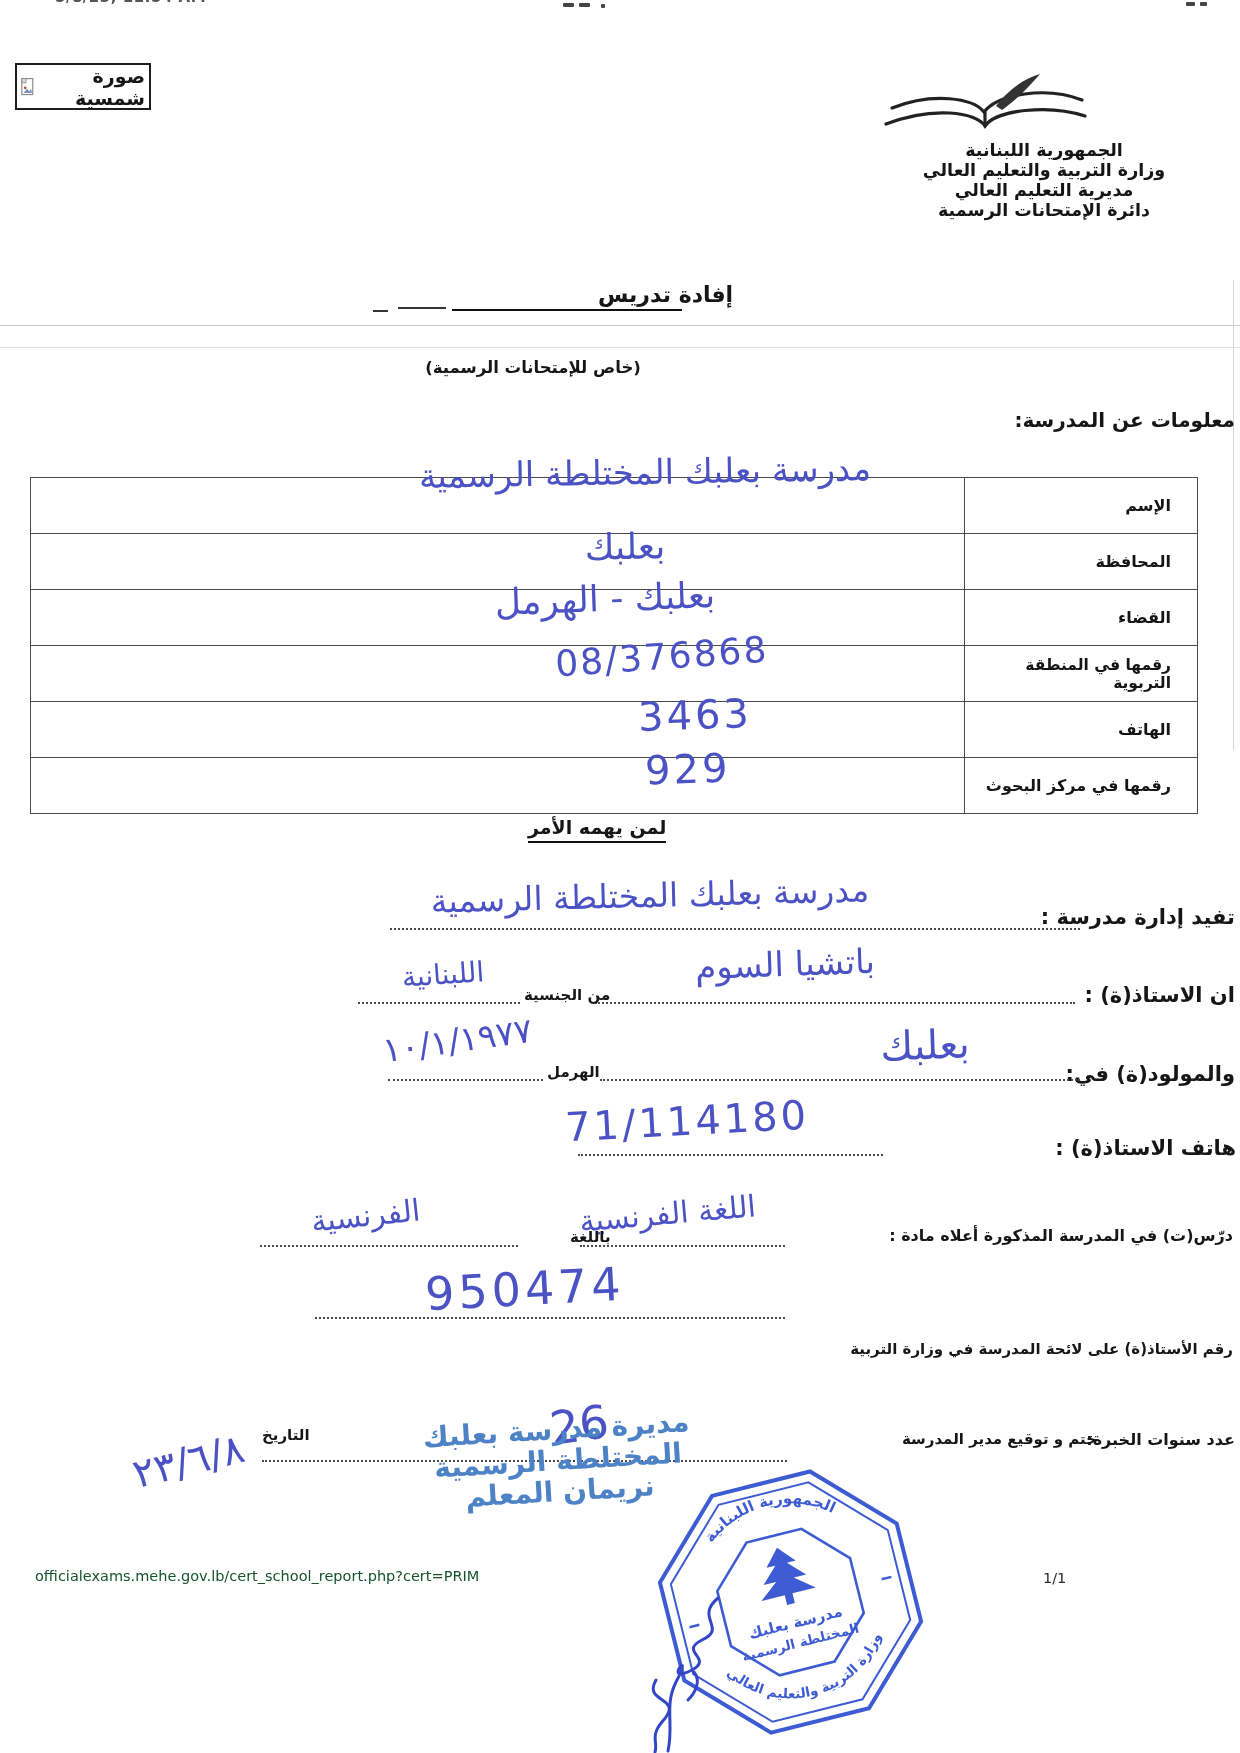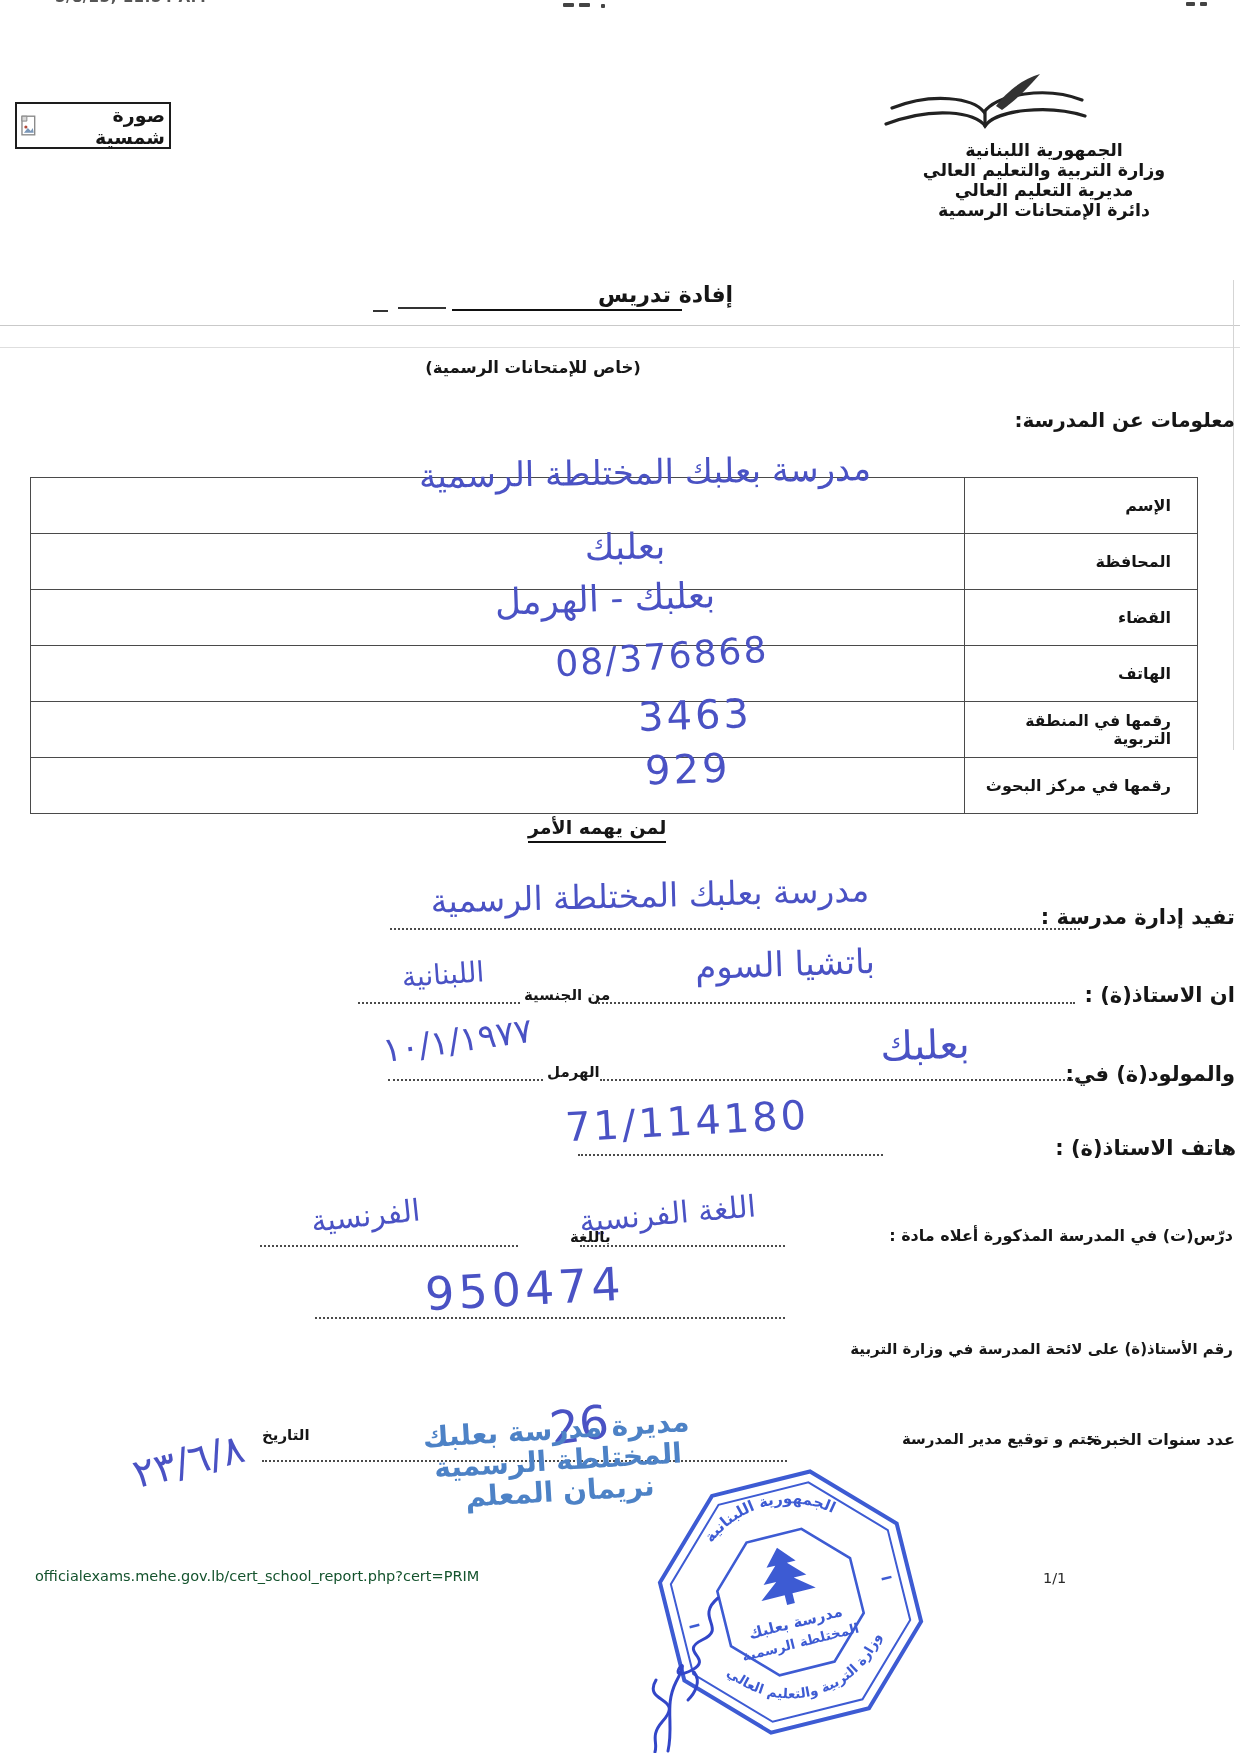--- a/index.html
+++ b/index.html
@@ -30,21 +30,21 @@
 
   <div class="clipwrap" style="top:0;left:55px;width:230px;height:8px;">
     <span style="position:absolute;top:-12px;left:0;font-size:15px;color:#555;font-weight:bold;letter-spacing:.5px;">5/8/23, 11:54 AM</span>
   </div>
   <span class="frag" style="left:563px;top:3px;width:11px;"></span>
   <span class="frag" style="left:579px;top:3px;width:11px;"></span>
   <span class="frag" style="left:601px;top:4px;width:4px;"></span>
   <span class="frag" style="left:1186px;top:2px;width:9px;"></span>
   <span class="frag" style="left:1200px;top:2px;width:7px;"></span>
 
-  <div class="abs" style="left:15px;top:63px;width:156px;height:47px;border:2px solid #1d1d1d;display:flex;align-items:center;direction:rtl;padding:0 4px;box-sizing:border-box;margin-top:39px;">
+  <div class="abs" style="left:15px;top:63px;width:136px;height:47px;border:2px solid #1d1d1d;display:flex;align-items:center;direction:rtl;padding:0 4px;box-sizing:border-box;">
     <span class="print rtl" style="font-size:19px;">صورة شمسية</span>
     <svg width="16" height="22" viewBox="0 0 16 22" style="margin-right:2px;">
       <rect x="1" y="1" width="13" height="19" fill="#fff" stroke="#8a8a8a" stroke-width="1.4"></rect>
       <path d="M1 1 L6 1 L6 6 L1 6 Z" fill="#d8d8d8" stroke="#8a8a8a" stroke-width="1"></path>
       <circle cx="5" cy="12" r="1.6" fill="#b04a3a"></circle>
       <path d="M3 18 L7 13 L10 16 L12 13 L13 18 Z" fill="#7a97b8"></path>
     </svg>
   </div>
 
   <svg class="abs" style="left:878px;top:72px;width:215px;height:70px;" viewBox="0 0 215 70">
@@ -82,25 +82,25 @@
     <div class="trow">
       <div class="vcell"></div>
       <div class="lcell">المحافظة</div>
     </div>
     <div class="trow">
       <div class="vcell"></div>
       <div class="lcell">القضاء</div>
     </div>
     <div class="trow">
       <div class="vcell"></div>
-      <div class="lcell">الهاتف</div>
+      <div class="lcell" style="font-size:15.5px;">رقمها في المنطقة التربوية</div>
     </div>
     <div class="trow">
       <div class="vcell"></div>
-      <div class="lcell" style="font-size:15.5px;">رقمها في المنطقة التربوية</div>
+      <div class="lcell">الهاتف</div>
     </div>
     <div class="trow">
       <div class="vcell"></div>
       <div class="lcell">رقمها في مركز البحوث</div>
     </div>
   </div>
 
   <div class="abs hw rtl" style="left:350px;top:452px;width:590px;text-align:center;font-size:34px;transform:rotate(-1deg);">مدرسة بعلبك المختلطة الرسمية</div>
   <div class="abs hw rtl" style="left:500px;top:526px;width:250px;text-align:center;font-size:36px;transform:rotate(-1deg);">بعلبك</div>
   <div class="abs hw rtl" style="left:440px;top:578px;width:330px;text-align:center;font-size:36px;transform:rotate(-2deg);">بعلبك - الهرمل</div>

